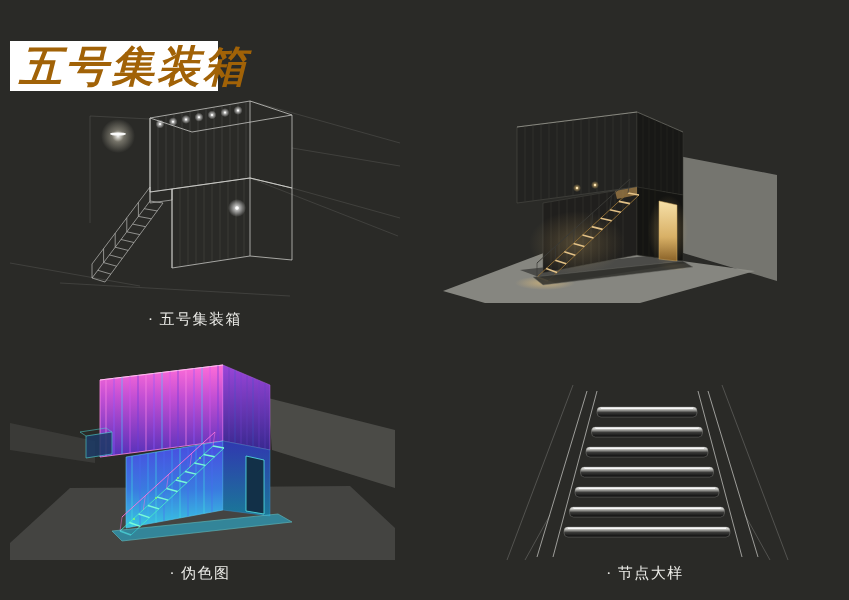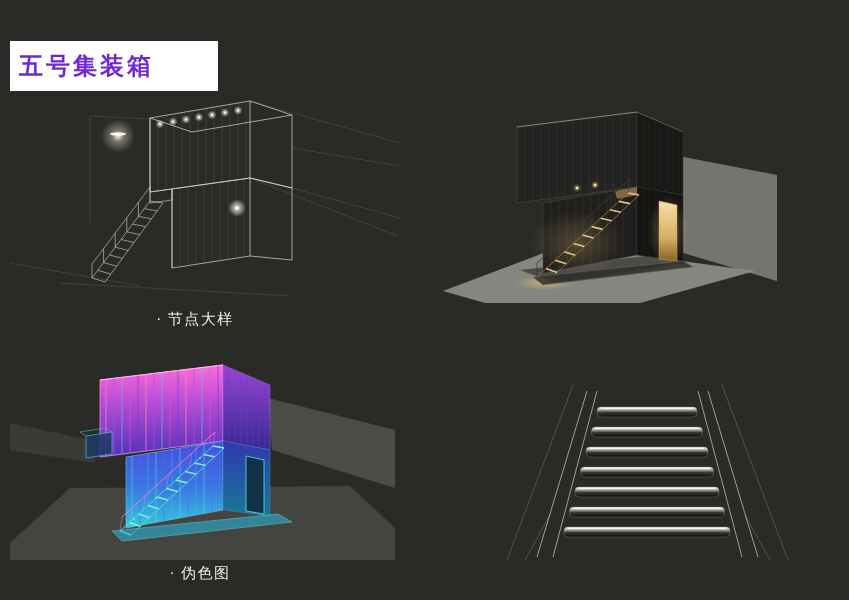--- a/index.html
+++ b/index.html
@@ -7,22 +7,23 @@
   .page {
     position:relative; width:849px; height:600px; margin:0 auto;
     background:#2a2a27; overflow:hidden;
     font-family:"Liberation Serif", serif;
   }
   .title-box {
     position:absolute; left:10px; top:41px; width:208px; height:50px;
     background:#ffffff; display:flex; align-items:center; padding-left:9px;
   }
   .title-box h1 {
-    font-size:24px; font-weight:bold; color:#6d28d9; letter-spacing:3px; line-height:1;
+    font-size:43px; font-weight:bold; color:#a16207; letter-spacing:3px; line-height:1;
     white-space:nowrap;
+    font-style:italic;
   }
   .panel { position:absolute; }
   .panel svg { display:block; width:100%; height:100%; }
   .caption {
     position:absolute; width:300px; text-align:center;
     color:#ecece8; font-size:15px; letter-spacing:1.5px;
   }
   .cap-1 { left:45px;  top:310px; }
   .cap-2 { left:490px; top:310px; }
   .cap-3 { left:50px;  top:564px; }
@@ -146,21 +147,21 @@
         <line x1="103.6" y1="160.6" x2="103.6" y2="174.6"></line>
         <line x1="92" y1="176" x2="92" y2="190"></line>
       </g>
 
       <g>
         <circle cx="118" cy="48" r="17" fill="url(#s1-lamp)"></circle>
         <ellipse cx="118" cy="46" rx="8" ry="1.6" fill="#ffffff" opacity="0.95"></ellipse>
       </g>
     </svg>
   </figure>
-  <div class="caption cap-1">· 节点大样</div>
+  <div class="caption cap-1">· 五号集装箱</div>
 
   <figure class="panel panel-dialux">
     <svg viewBox="0 0 365 208">
       <defs>
         <linearGradient id="s2-door" x1="0" y1="0" x2="0" y2="1">
           <stop offset="0%" stop-color="#f6e0a8"></stop>
           <stop offset="60%" stop-color="#d8b066"></stop>
           <stop offset="100%" stop-color="#8a6228"></stop>
         </linearGradient>
         <radialGradient id="s2-warm">
@@ -439,14 +440,15 @@
             <rect x="74.5" y="122" width="155" height="10" rx="4" fill="url(#s4-step)" stroke="#8a8a86" stroke-width="0.4"></rect>
             <line x1="78.5" y1="123.5" x2="225.5" y2="123.5" stroke="#ffffff" stroke-width="1" opacity="0.85"></line>
           </g>
         <g>
             <rect x="69" y="142" width="166" height="10" rx="4" fill="url(#s4-step)" stroke="#8a8a86" stroke-width="0.4"></rect>
             <line x1="73" y1="143.5" x2="231" y2="143.5" stroke="#ffffff" stroke-width="1" opacity="0.85"></line>
           </g>
       </g>
     </svg>
   </figure>
+  <div class="caption cap-4">· 节点大样</div>
 
 </div>
 
 </body></html>

